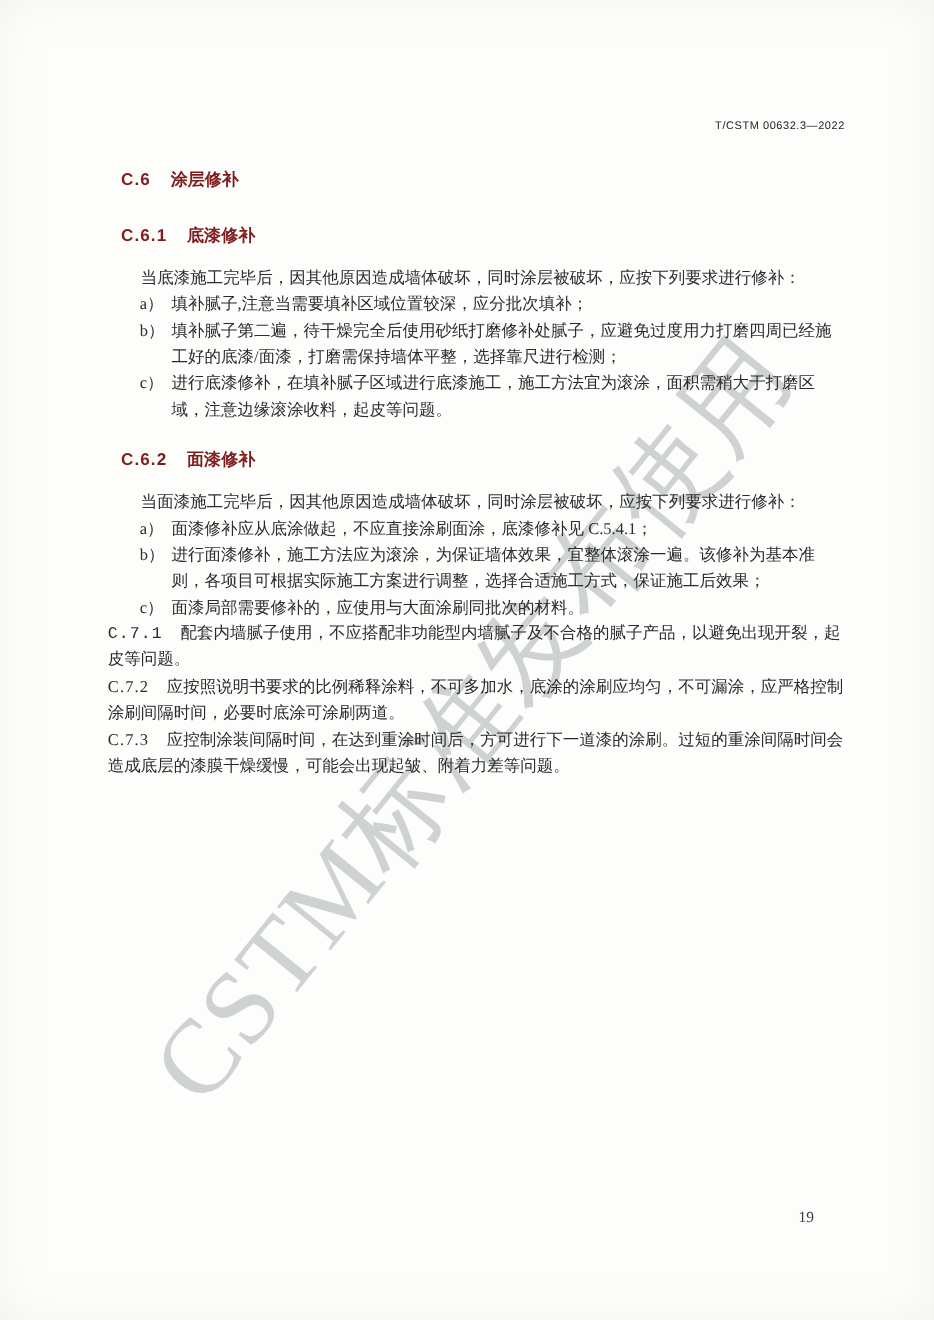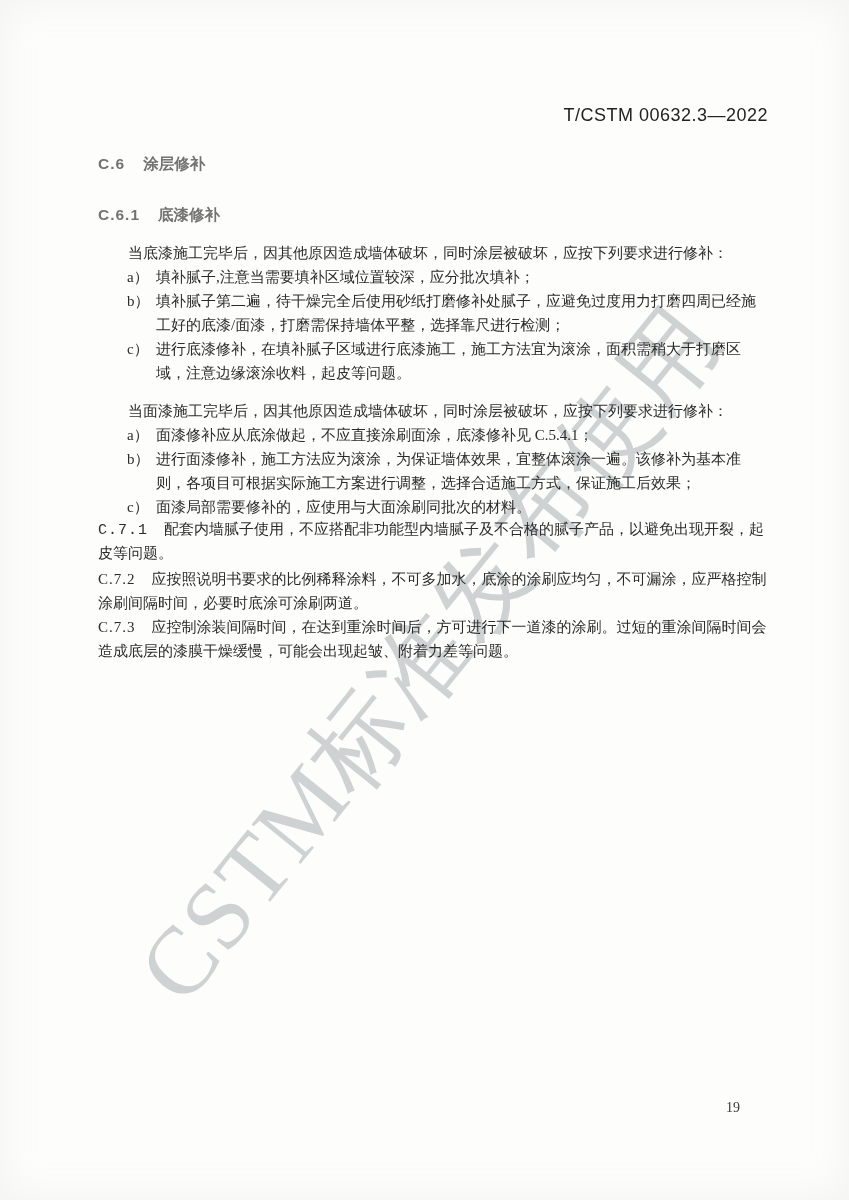--- a/index.html
+++ b/index.html
@@ -40,31 +40,31 @@
     position: relative;
     z-index: 2;
     padding: 103px 81px 0 98px; 
     font-size: 15px;
     line-height: 24px;
   }
 
   .doc-code {
     text-align: right;
     font-family: "Liberation Sans", "DejaVu Sans", sans-serif;
-    font-size: 18px;
+    font-size: 10px;
     letter-spacing: 0.5px;
     color: #222;
   }
 
   h2.sec {
     font-family: "Liberation Sans", "DejaVu Sans", sans-serif;
     font-weight: bold;
     font-size: 15.5px;
-    color: #737373;
-    margin: 0;
+    color: #7f1d1d;
+    margin: 12px;
   }
   .sec .sec-num { margin-right: 18px; letter-spacing: 1px; }
 
   .h-c6   { margin-top: 25px !important; }
   .h-c61  { margin-top: 27px !important; }
   .h-c62  { margin-top: 22px !important; }
   .h-c7   { margin-top: 26px !important; }
 
   p.intro {
     margin: 14px 0 0 0;
@@ -131,20 +131,23 @@
       <div class="list-item">
         <span class="li-label">b）</span>
         <span class="li-text">填补腻子第二遍，待干燥完全后使用砂纸打磨修补处腻子，应避免过度用力打磨四周已经施工好的底漆/面漆，打磨需保持墙体平整，选择靠尺进行检测；</span>
       </div>
       <div class="list-item">
         <span class="li-label">c）</span>
         <span class="li-text">进行底漆修补，在填补腻子区域进行底漆施工，施工方法宜为滚涂，面积需稍大于打磨区域，注意边缘滚涂收料，起皮等问题。</span>
       </div>
     </div>
 
+    <h2 class="sec h-c62">
+      <span class="sec-num">C.6.2</span><span>面漆修补</span>
+    </h2>
 
     <p class="intro">当面漆施工完毕后，因其他原因造成墙体破坏，同时涂层被破坏，应按下列要求进行修补：</p>
 
     <div class="list">
       <div class="list-item">
         <span class="li-label">a）</span>
         <span class="li-text">面漆修补应从底涂做起，不应直接涂刷面涂，底漆修补见 C.5.4.1；</span>
       </div>
       <div class="list-item">
         <span class="li-label">b）</span>

